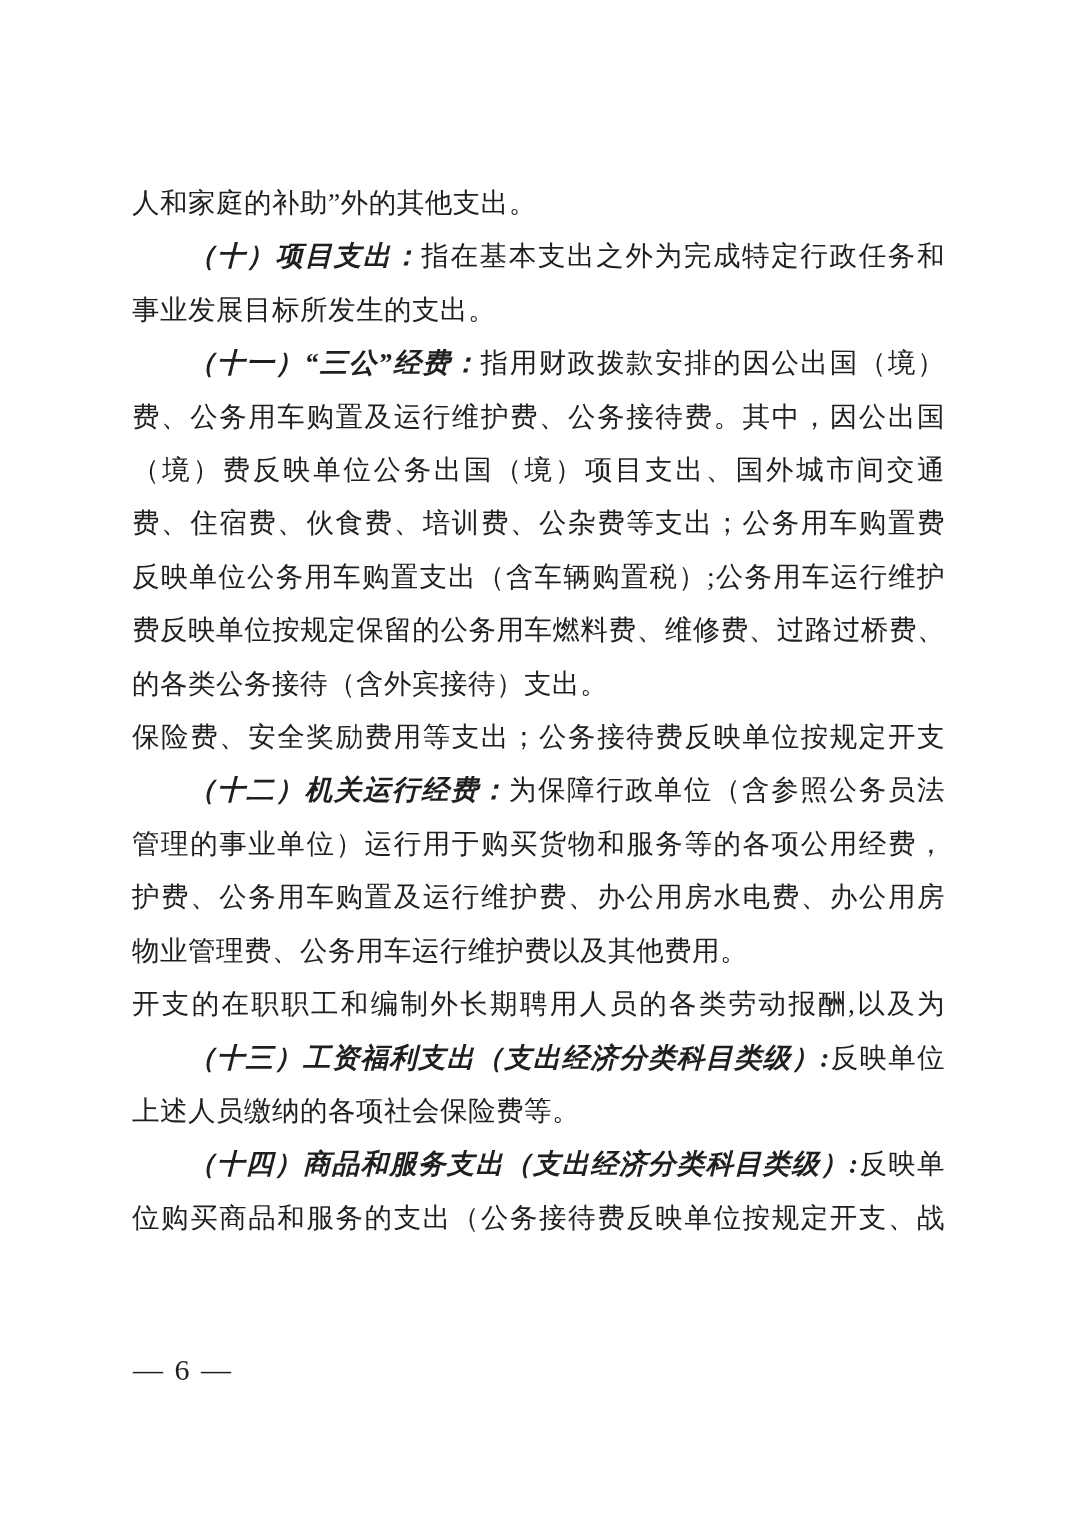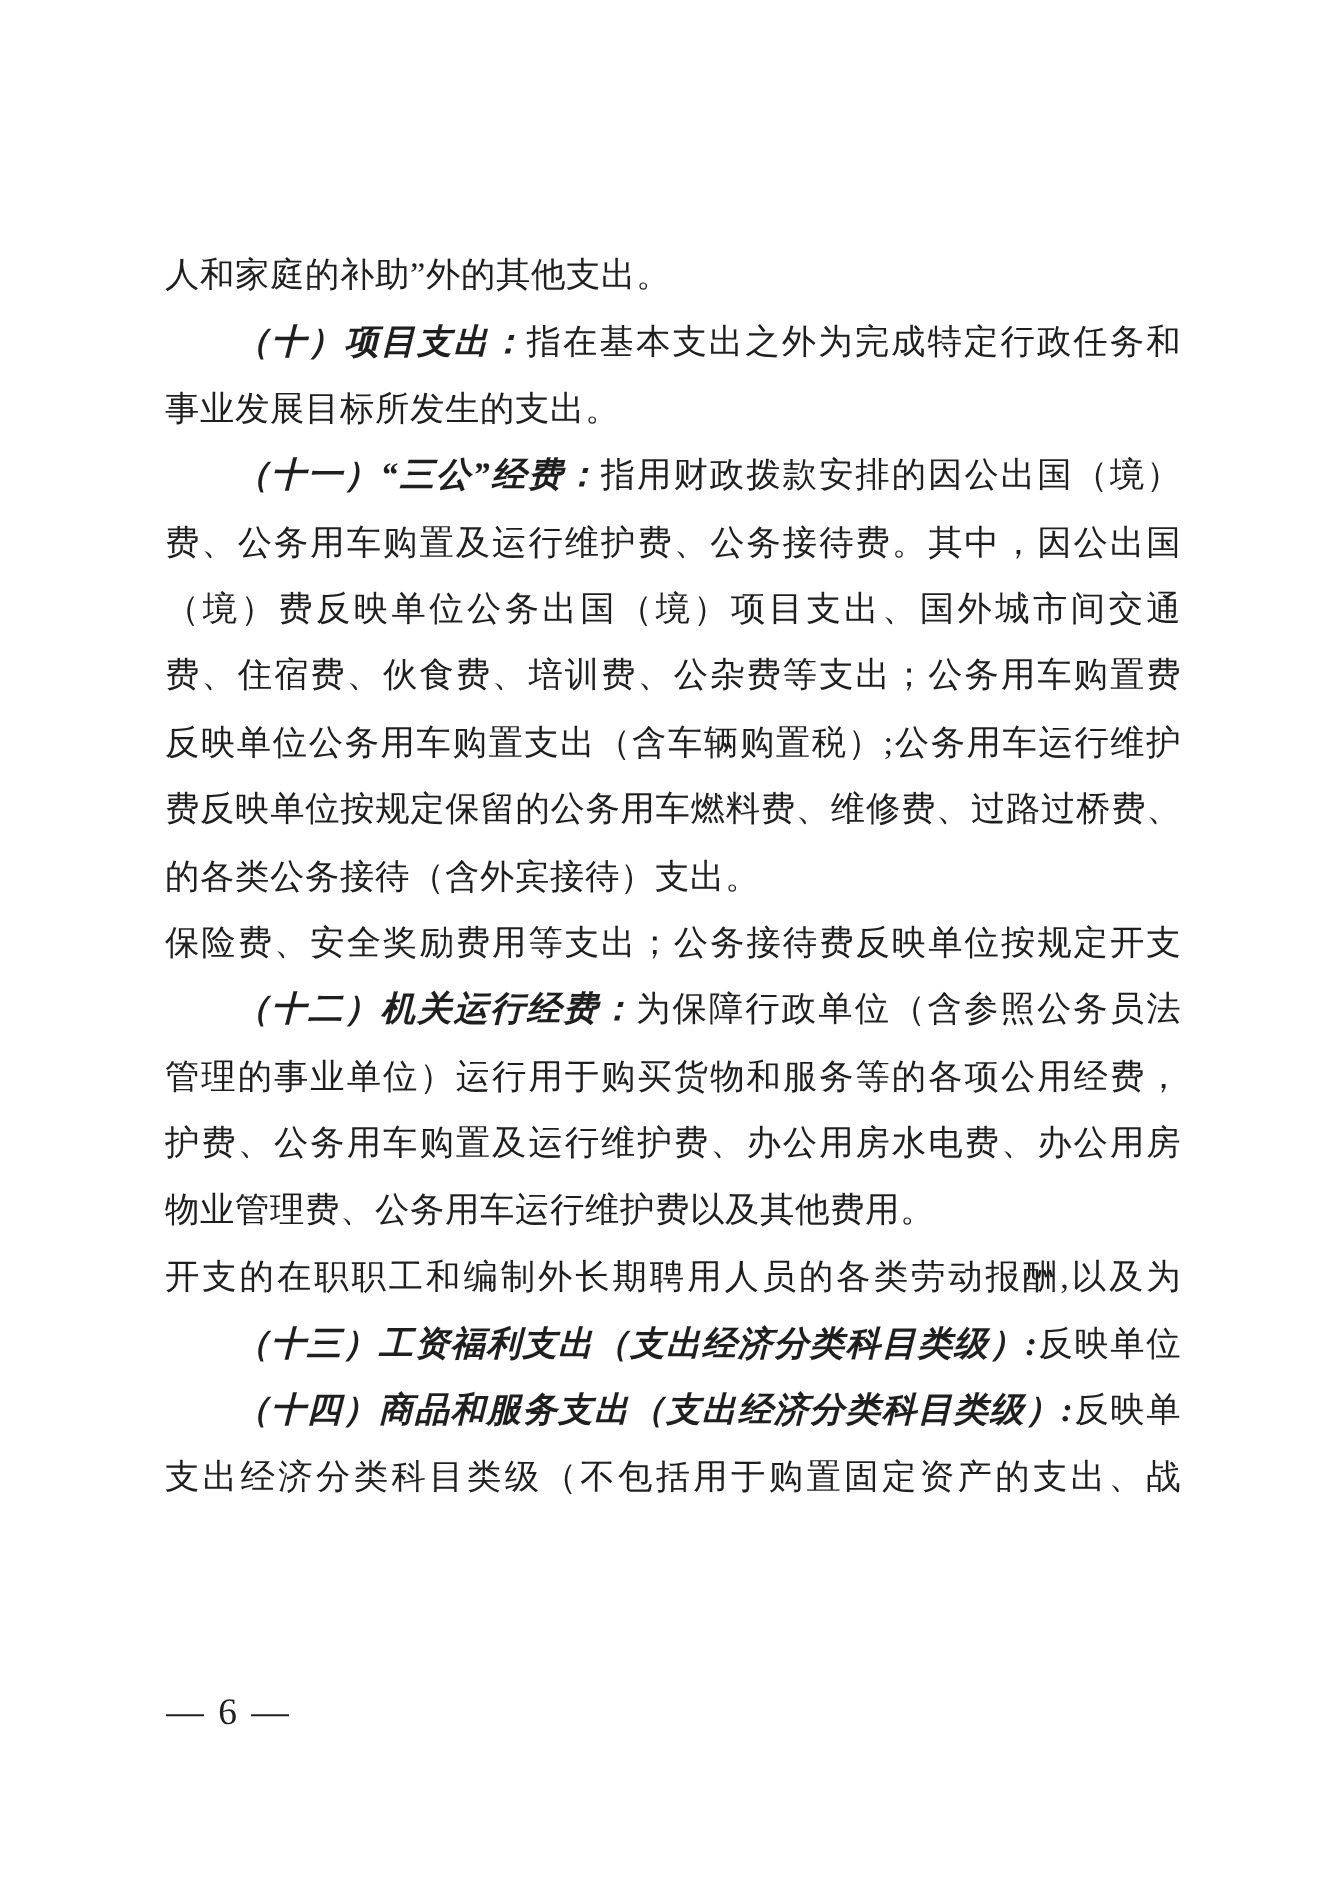--- a/index.html
+++ b/index.html
@@ -16,21 +16,21 @@
     overflow: hidden;
   }
   .page {
     position: absolute;
     inset: 0;
     background: #ffffff;
   }
   .textblock {
     position: absolute;
     left: 132px;
-    top: 193px;
+    top: 176px;
     width: 813px;
   }
   .line {
     font-size: 27.5px;
     line-height: 53.4px;
     text-align: justify;
     text-align-last: justify;
     letter-spacing: 0.5px;
   }
   .line.end {
@@ -67,17 +67,18 @@
     <div class="line"><span class="head"></span><span>反映单位公务用车购置支出（含车辆购置税）;公务用车运行维护</span></div>
     <div class="line"><span class="head"></span><span>费反映单位按规定保留的公务用车燃料费、维修费、过路过桥费、</span></div>
     <div class="line end"><span class="head"></span><span>的各类公务接待（含外宾接待）支出。</span></div>
     <div class="line"><span class="head"></span><span>保险费、安全奖励费用等支出；公务接待费反映单位按规定开支</span></div>
     <div class="line indent"><span class="head">（十二）机关运行经费：</span><span>为保障行政单位（含参照公务员法</span></div>
     <div class="line"><span class="head"></span><span>管理的事业单位）运行用于购买货物和服务等的各项公用经费，</span></div>
     <div class="line"><span class="head"></span><span>护费、公务用车购置及运行维护费、办公用房水电费、办公用房</span></div>
     <div class="line end"><span class="head"></span><span>物业管理费、公务用车运行维护费以及其他费用。</span></div>
     <div class="line"><span class="head"></span><span>开支的在职职工和编制外长期聘用人员的各类劳动报酬,以及为</span></div>
     <div class="line indent"><span class="head">（十三）工资福利支出（支出经济分类科目类级）:</span><span>反映单位</span></div>
+    <div class="line end"><span class="head"></span><span>上述人员缴纳的各项社会保险费等。</span></div>
     <div class="line indent"><span class="head">（十四）商品和服务支出（支出经济分类科目类级）:</span><span>反映单</span></div>
-    <div class="line"><span class="head"></span><span>支出经济分类科目类级（不包括用于购置固定资产的支出、战</span></div>
+    <div class="line"><span class="head"></span><span>位购买商品和服务的支出（公务接待费反映单位按规定开支、战</span></div>
   </div>
   <div class="footer">— 6 —</div>
 </div>
 
 </body></html>

